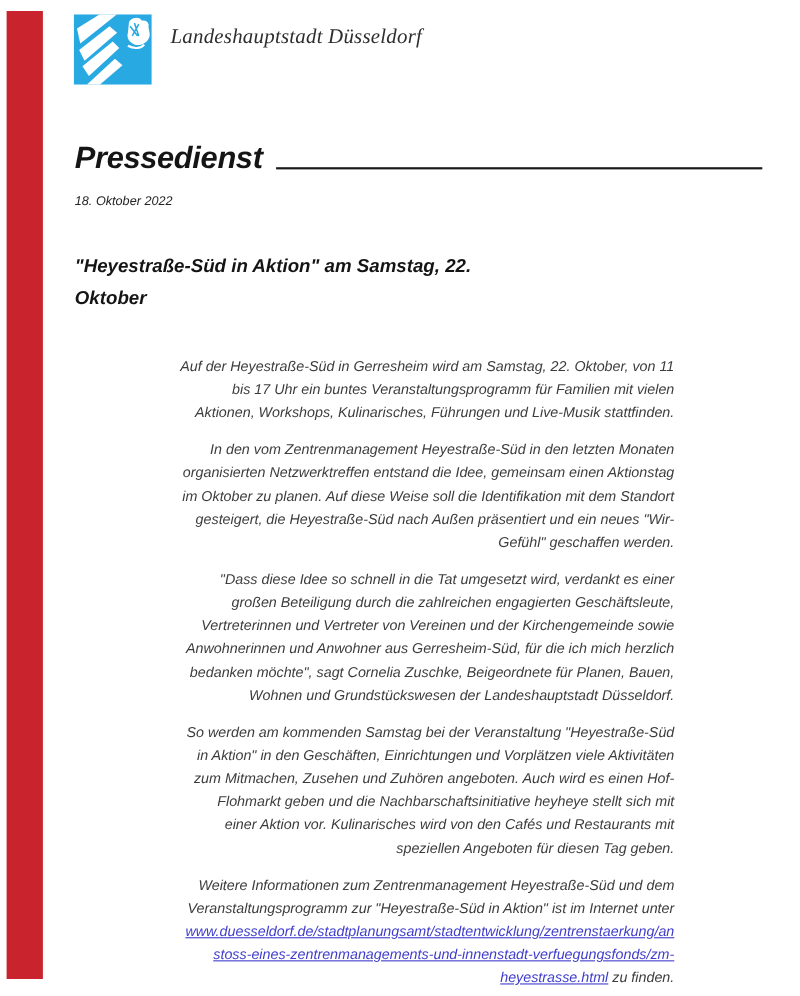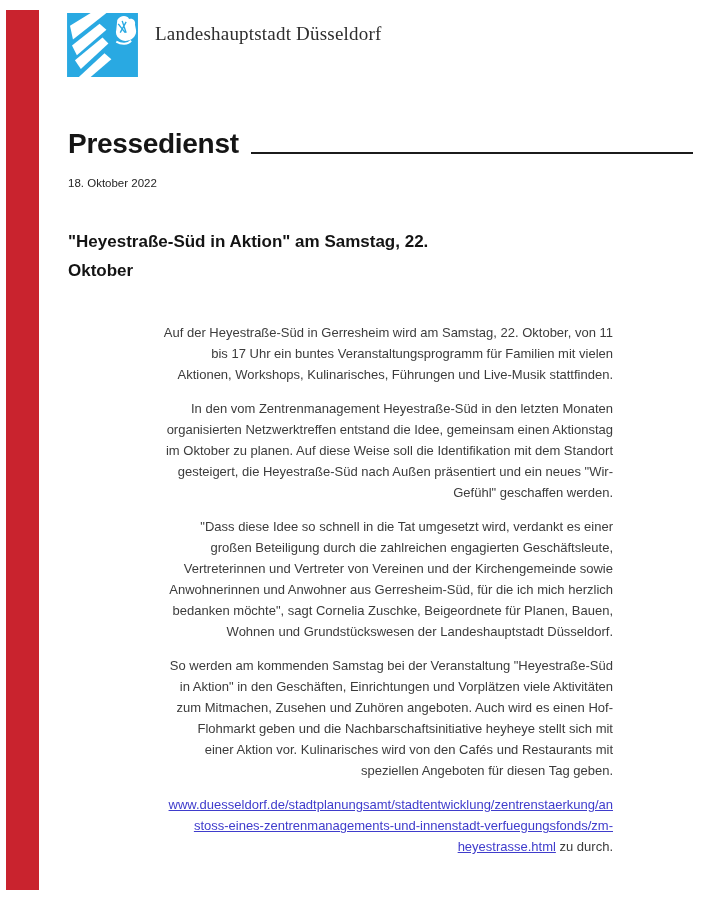--- a/index.html
+++ b/index.html
@@ -7,20 +7,21 @@
     padding: 0;
     background: #ffffff;
   }
   .page {
     position: relative;
     width: 727px;
     height: 905px;
     background: #ffffff;
     overflow: hidden;
     font-family: "Liberation Sans", sans-serif;
+    font-style: italic;
   }
   .red-bar {
     position: absolute;
     left: 6px;
     top: 10px;
     width: 33px;
     height: 880px;
     background: #c9232e;
   }
   .logo {
@@ -152,18 +153,20 @@
 Vertreterinnen und Vertreter von Vereinen und der Kirchengemeinde sowie
 Anwohnerinnen und Anwohner aus Gerresheim-Süd, für die ich mich herzlich
 bedanken möchte", sagt Cornelia Zuschke, Beigeordnete für Planen, Bauen,
 Wohnen und Grundstückswesen der Landeshauptstadt Düsseldorf.</p>
     <p>So werden am kommenden Samstag bei der Veranstaltung "Heyestraße-Süd
 in Aktion" in den Geschäften, Einrichtungen und Vorplätzen viele Aktivitäten
 zum Mitmachen, Zusehen und Zuhören angeboten. Auch wird es einen Hof-
 Flohmarkt geben und die Nachbarschaftsinitiative heyheye stellt sich mit
 einer Aktion vor. Kulinarisches wird von den Cafés und Restaurants mit
 speziellen Angeboten für diesen Tag geben.</p>
-    <p><a class="doc-link">www.duesseldorf.de/stadtplanungsamt/stadtentwicklung/zentrenstaerkung/an
+    <p><span>Weitere Informationen zum Zentrenmanagement Heyestraße-Süd und dem
+Veranstaltungsprogramm zur "Heyestraße-Süd in Aktion" ist im Internet unter
+</span><a class="doc-link">www.duesseldorf.de/stadtplanungsamt/stadtentwicklung/zentrenstaerkung/an
 stoss-eines-zentrenmanagements-und-innenstadt-verfuegungsfonds/zm-
-heyestrasse.html</a><span> zu durch.</span></p>
+heyestrasse.html</a><span> zu finden.</span></p>
   </div>
 
 </div>
 
 </body></html>

